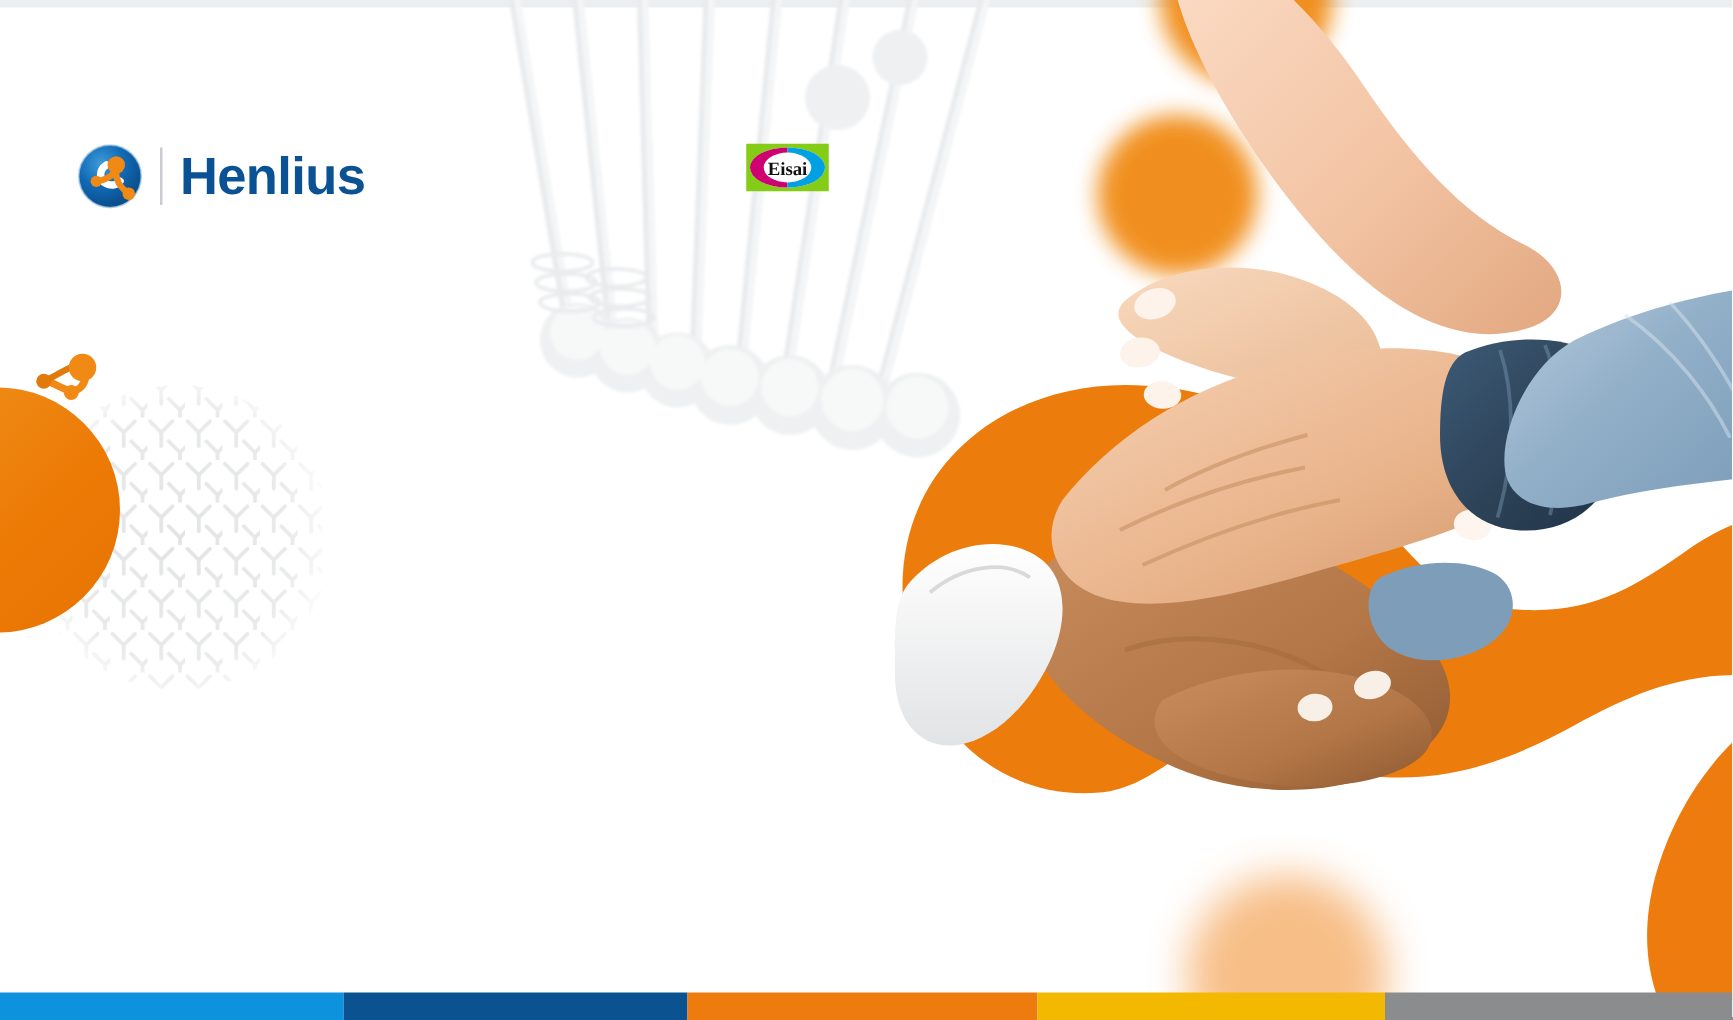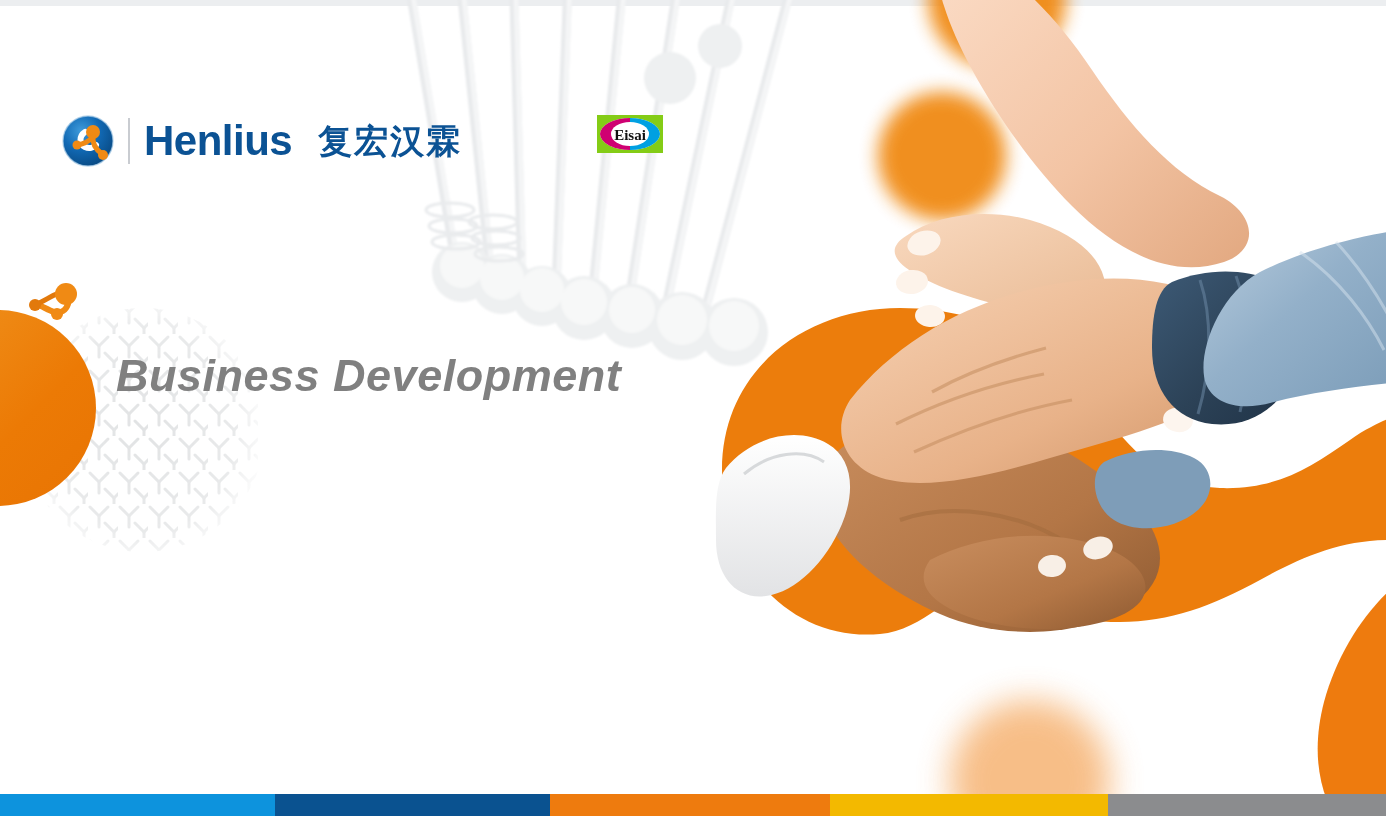--- a/index.html
+++ b/index.html
@@ -386,21 +386,20 @@
     </div>
 
     <div class="blob-soft-c"></div>
 
     <svg style="position:absolute;left:410px;top:590px;" width="280" height="226" viewBox="0 0 280 226" xmlns="http://www.w3.org/2000/svg">
       <path d="M280 0 C250 28 226 68 214 112 C202 158 208 196 224 226 L280 226 Z" fill="#ee7b0e"></path>
     </svg>
   </div>
 
   <div class="title-block">
-    <div class="title-en">Business Development</div>
   </div>
 
   <div class="logo-row">
     <span class="henlius-mark">
       <svg width="52" height="52" viewBox="0 0 52 52" xmlns="http://www.w3.org/2000/svg">
         <defs>
           <radialGradient id="gBlue" cx="36%" cy="30%" r="78%">
             <stop offset="0%" stop-color="#3f9bdb"></stop>
             <stop offset="48%" stop-color="#1169b4"></stop>
             <stop offset="100%" stop-color="#08477f"></stop>
@@ -411,21 +410,20 @@
         <path d="M23 17 C17 21 17 29 23 32 C27 34 32 33 34 30" stroke="#ffffff" stroke-width="6" fill="none" stroke-linecap="round"></path>
         <circle cx="31" cy="17" r="7" fill="#f08a14"></circle>
         <path d="M31 20 C30 28 33 34 40 39" stroke="#f08a14" stroke-width="5" fill="none" stroke-linecap="round"></path>
         <path d="M31 22 C26 27 22 29 16 30" stroke="#f08a14" stroke-width="5" fill="none" stroke-linecap="round"></path>
         <circle cx="41" cy="40" r="5" fill="#f08a14"></circle>
         <circle cx="15" cy="30" r="4.5" fill="#f08a14"></circle>
       </svg>
     </span>
     <span class="logo-divider"></span>
     <span class="henlius-word">Henlius</span>
-    <span class="henlius-cn">复宏汉霖</span>
   </div>
 
   <div class="eisai">
     <svg width="62" height="34" viewBox="0 0 62 34" xmlns="http://www.w3.org/2000/svg">
       <ellipse cx="31" cy="17" rx="30" ry="16" fill="#ffffff"></ellipse>
       <path d="M31 1 A30 16 0 0 0 31 33 Z" fill="#cf0072"></path>
       <path d="M31 1 A30 16 0 0 1 31 33 Z" fill="#00a0e2"></path>
       <ellipse cx="31" cy="17" rx="19" ry="12" fill="#ffffff"></ellipse>
       <text x="31" y="23" text-anchor="middle" font-family="'Liberation Serif', serif" font-size="15" font-weight="bold" fill="#111111">Eisai</text>
     </svg>

